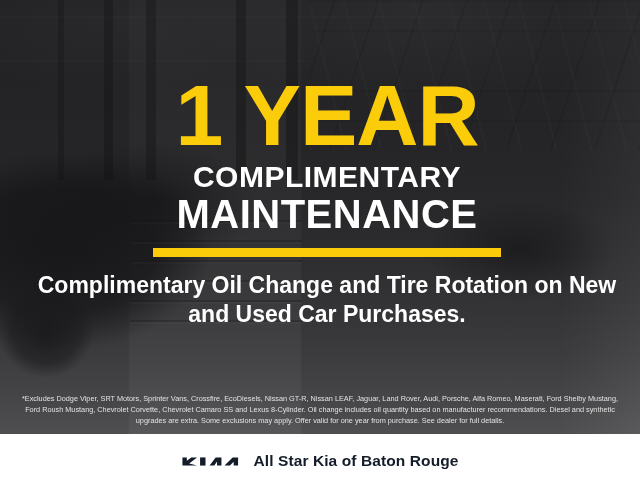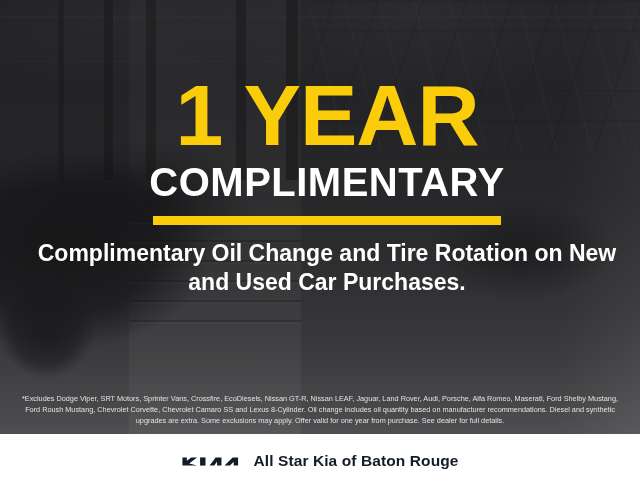--- a/index.html
+++ b/index.html
@@ -101,21 +101,21 @@
     font-size:86px;
     line-height:.88;
     font-weight:bold;
     letter-spacing:-1px;
     white-space:nowrap;
   }
 
   .headline-2 {
     margin-top:8px;
     color:#ffffff;
-    font-size:40px;
+    font-size:30px;
     line-height:1.0;
     font-weight:bold;
     letter-spacing:.5px;
     white-space:nowrap;
   }
 
   .headline-3 {
     margin-top:2px;
     color:#ffffff;
     font-size:40px;
@@ -185,20 +185,21 @@
     <div class="hero-trusses"></div>
     <div class="hero-drawers"></div>
     <div class="hero-scrim"></div>
 
     <div class="hero-content">
 
       <div class="headline-year">1 YEAR</div>
 
       <div class="headline-2">COMPLIMENTARY</div>
 
+      <div class="headline-3">MAINTENANCE</div>
 
       <div class="divider-rule"></div>
 
       <div class="subhead">Complimentary Oil Change and Tire Rotation on New and Used Car Purchases.</div>
 
     </div>
 
     <div class="fineprint">*Excludes Dodge Viper, SRT Motors, Sprinter Vans, Crossfire, EcoDiesels, Nissan GT-R, Nissan LEAF, Jaguar, Land Rover, Audi, Porsche, Alfa Romeo, Maserati, Ford Shelby Mustang, Ford Roush Mustang, Chevrolet Corvette, Chevrolet Camaro SS and Lexus 8-Cylinder. Oil change includes oil quantity based on manufacturer recommendations. Diesel and synthetic upgrades are extra. Some exclusions may apply. Offer valid for one year from purchase. See dealer for full details.</div>
   </div>
 

